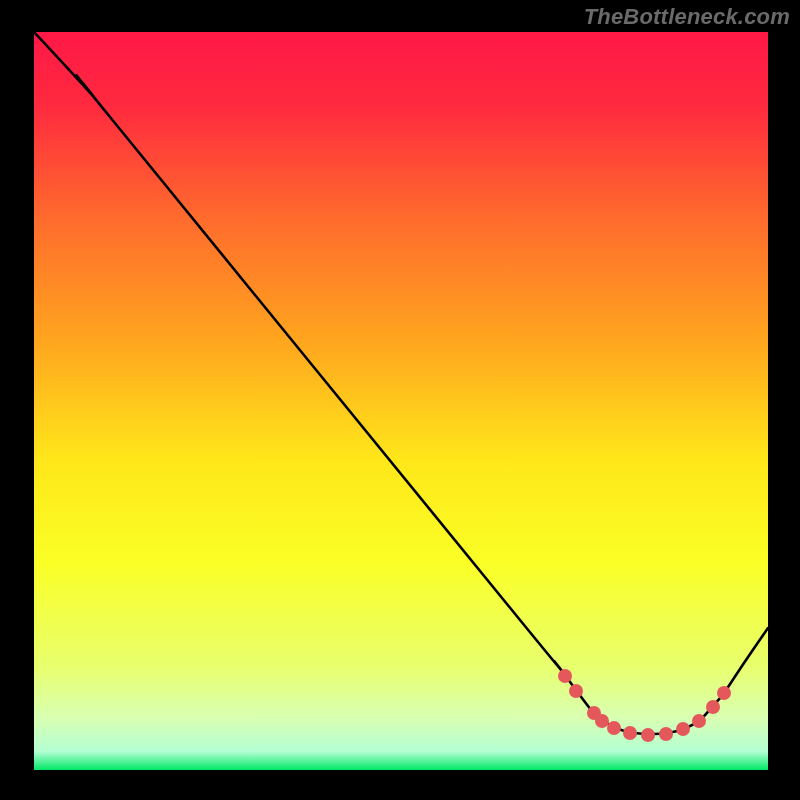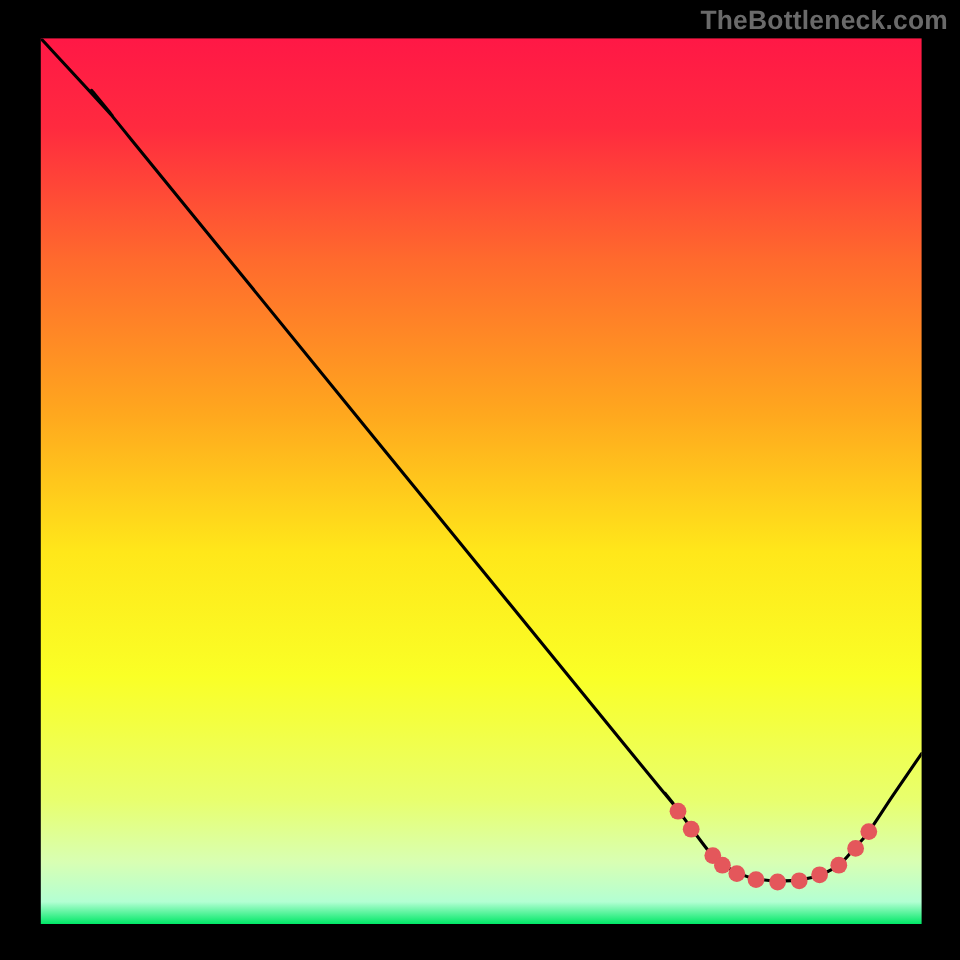--- a/index.html
+++ b/index.html
@@ -7,20 +7,21 @@
     padding: 0;
     width: 800px;
     height: 800px;
     background: #000;
     overflow: hidden;
   }
   .stage {
     position: relative;
     width: 800px;
     height: 705px;
+    font-style: italic;
   }
   svg {
     position: absolute;
     top: 0;
     left: 0;
   }
   .watermark {
     position: absolute;
     top: 4px;
     right: 10px;

